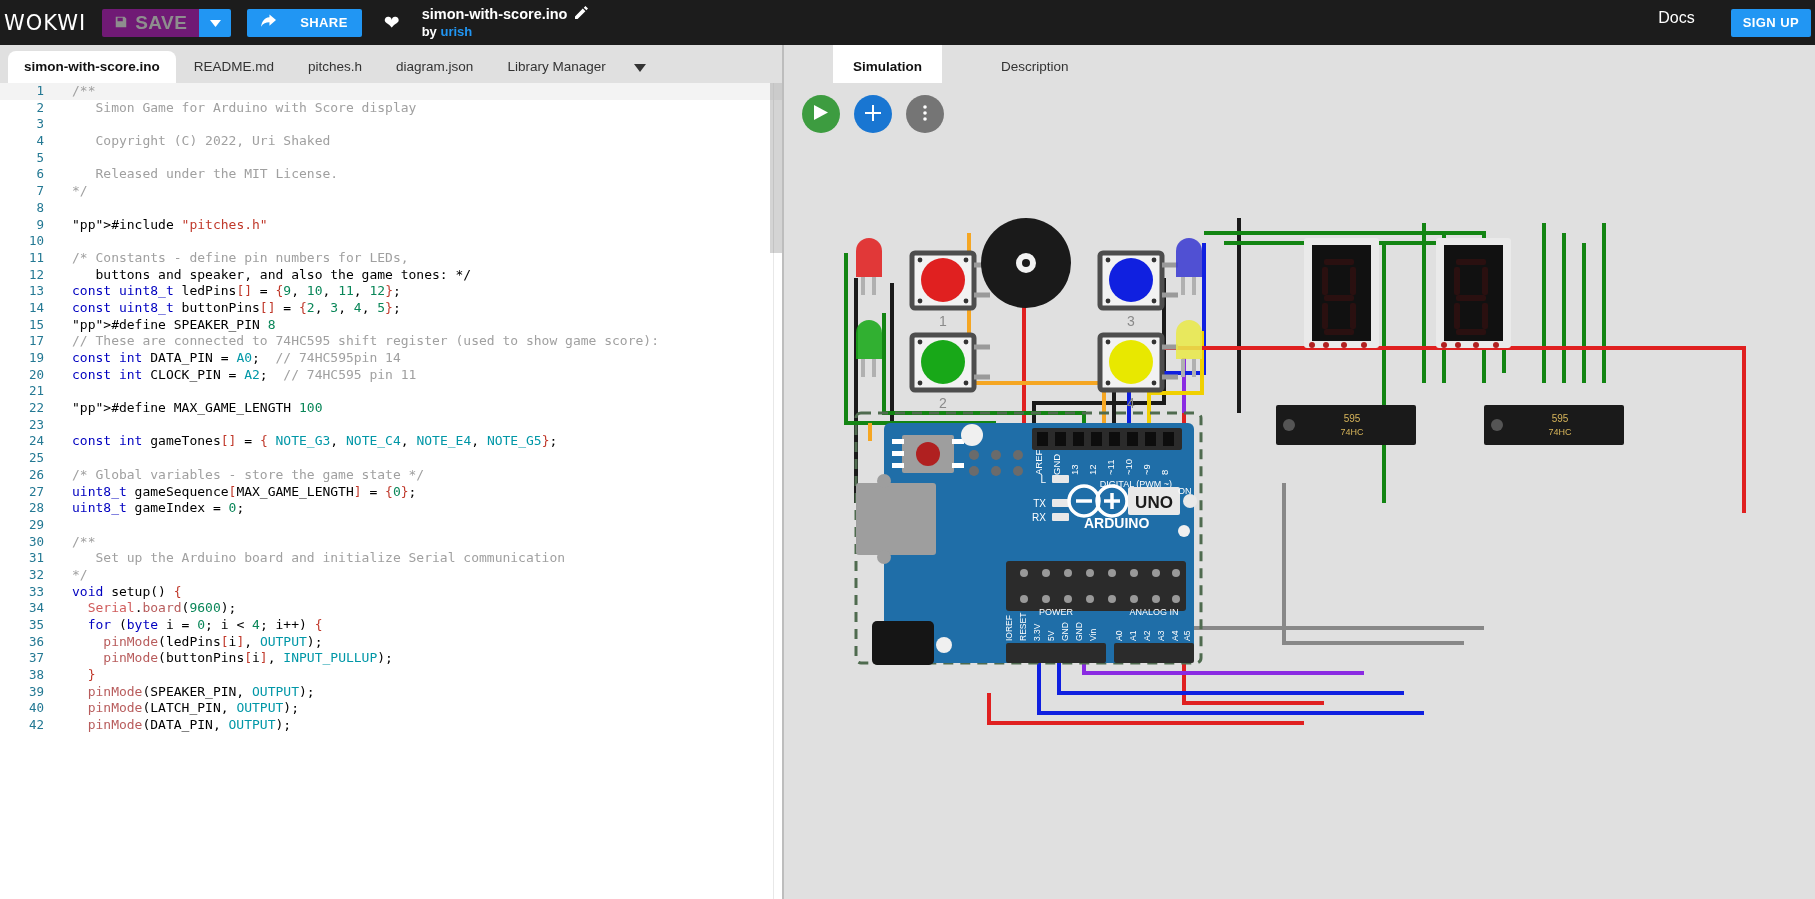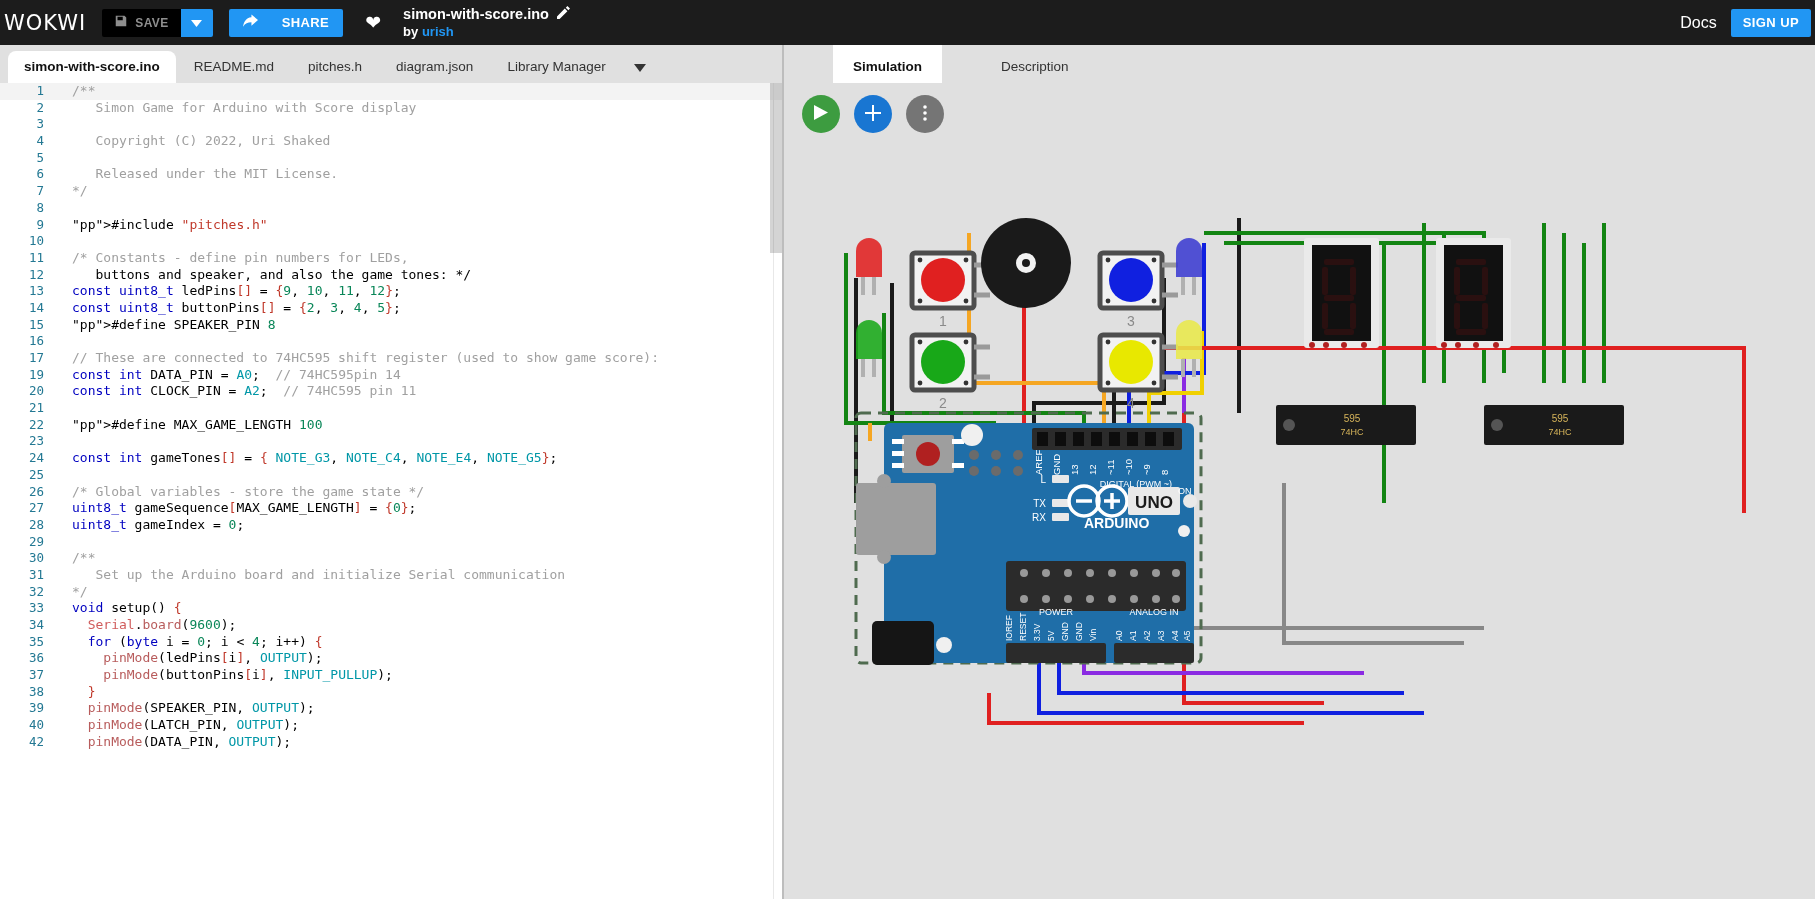--- a/index.html
+++ b/index.html
@@ -23,28 +23,28 @@
     color: #fff;
     font-family: "DejaVu Sans", sans-serif;
     font-size: 21px;
     letter-spacing: 1px;
     font-weight: 400;
     margin-right: 16px;
     user-select: none;
   }
   .btn-save {
     height: 28px;
-    background: #000000;
+    background: #701a75;
     color: #8e8e8e;
     border: none;
     display: flex;
     align-items: center;
     gap: 7px;
     padding: 0 12px;
-    font-size: 12px;
+    font-size: 19px;
     font-weight: bold;
     letter-spacing: .4px;
     border-radius: 2px 0 0 2px;
     cursor: default;
   }
   .btn-save-arrow {
     height: 28px; width: 32px;
     background: #2196f3;
     border: none;
     border-radius: 0 2px 2px 0;
@@ -64,21 +64,21 @@
     letter-spacing: .4px;
     border-radius: 2px;
     cursor: pointer;
   }
   #heart { margin-left: 22px; color: #fff; font-size: 19px; cursor: pointer; line-height: 1; }
   #proj-block { margin-left: 22px; line-height: 1.18; }
   #proj-name-row { display: flex; align-items: center; gap: 8px; }
   #proj-name { color: #fff; font-size: 14.5px; font-weight: bold; }
   #proj-by { color: #fff; font-size: 13px; font-weight: bold; }
   #proj-by a { color: #2196f3; text-decoration: none; font-weight: bold; }
-  #topbar-right { margin-left: auto; display: flex; align-items: center; gap: 14px; }
+  #topbar-right { margin-left: auto; display: flex; gap: 36px; }
   #docs { color: #fff; font-size: 16px; cursor: pointer; }
   .btn-signup {
     background: #2196f3; color: #fff; border: none;
     height: 28px; padding: 0 12px; font-size: 13px;
     font-weight: bold; letter-spacing: .4px; border-radius: 2px; cursor: pointer;
   }
 
   
   #main { display: flex; height: 854px; }
   #left { width: 782px; background: #e0e0e0; display: flex; flex-direction: column; }
@@ -230,21 +230,20 @@
           <div class="cline"><div class="gutter">6</div><div class="ctext"><span class="cm">   Released under the MIT License.</span></div></div>
           <div class="cline"><div class="gutter">7</div><div class="ctext"><span class="cm">*/</span></div></div>
           <div class="cline"><div class="gutter">8</div><div class="ctext"></div></div>
           <div class="cline"><div class="gutter">9</div><div class="ctext"><span class="&lt;span">"pp"</span>&gt;#include <span class="str">"pitches.h"</span></div></div>
           <div class="cline"><div class="gutter">10</div><div class="ctext"></div></div>
           <div class="cline"><div class="gutter">11</div><div class="ctext"><span class="cm">/* Constants - define pin numbers for LEDs,</span></div></div>
           <div class="cline"><div class="gutter">12</div><div class="ctext">   buttons and speaker, and also the game tones: */</div></div>
           <div class="cline"><div class="gutter">13</div><div class="ctext"><span class="kw">const</span> <span class="kw">uint8_t</span> ledPins<span class="br">[</span><span class="br">]</span> = <span class="br">{</span><span class="num">9</span>, <span class="num">10</span>, <span class="num">11</span>, <span class="num">12</span><span class="br">}</span>;</div></div>
           <div class="cline"><div class="gutter">14</div><div class="ctext"><span class="kw">const</span> <span class="kw">uint8_t</span> buttonPins<span class="br">[</span><span class="br">]</span> = <span class="br">{</span><span class="num">2</span>, <span class="num">3</span>, <span class="num">4</span>, <span class="num">5</span><span class="br">}</span>;</div></div>
           <div class="cline"><div class="gutter">15</div><div class="ctext"><span class="&lt;span">"pp"</span>&gt;#define SPEAKER_PIN <span class="num">8</span></div></div>
-          <div class="cline"><div class="gutter">16</div><div class="ctext"></div></div>
           <div class="cline"><div class="gutter">17</div><div class="ctext"><span class="cm">// These are connected to 74HC595 shift register (used to show game score):</span></div></div>
           <div class="cline"><div class="gutter">19</div><div class="ctext"><span class="kw">const</span> <span class="kw">int</span> DATA_PIN = <span class="cst">A0</span>;  <span class="cm">// 74HC595pin 14</span></div></div>
           <div class="cline"><div class="gutter">20</div><div class="ctext"><span class="kw">const</span> <span class="kw">int</span> CLOCK_PIN = <span class="cst">A2</span>;  <span class="cm">// 74HC595 pin 11</span></div></div>
           <div class="cline"><div class="gutter">21</div><div class="ctext"></div></div>
           <div class="cline"><div class="gutter">22</div><div class="ctext"><span class="&lt;span">"pp"</span>&gt;#define MAX_GAME_LENGTH <span class="num">100</span></div></div>
           <div class="cline"><div class="gutter">23</div><div class="ctext"></div></div>
           <div class="cline"><div class="gutter">24</div><div class="ctext"><span class="kw">const</span> <span class="kw">int</span> gameTones<span class="br">[</span><span class="br">]</span> = <span class="br">{</span> <span class="cst">NOTE_G3</span>, <span class="cst">NOTE_C4</span>, <span class="cst">NOTE_E4</span>, <span class="cst">NOTE_G5</span><span class="br">}</span>;</div></div>
           <div class="cline"><div class="gutter">25</div><div class="ctext"></div></div>
           <div class="cline"><div class="gutter">26</div><div class="ctext"><span class="cm">/* Global variables - store the game state */</span></div></div>
           <div class="cline"><div class="gutter">27</div><div class="ctext"><span class="kw">uint8_t</span> gameSequence<span class="br">[</span>MAX_GAME_LENGTH<span class="br">]</span> = <span class="br">{</span><span class="num">0</span><span class="br">}</span>;</div></div>

